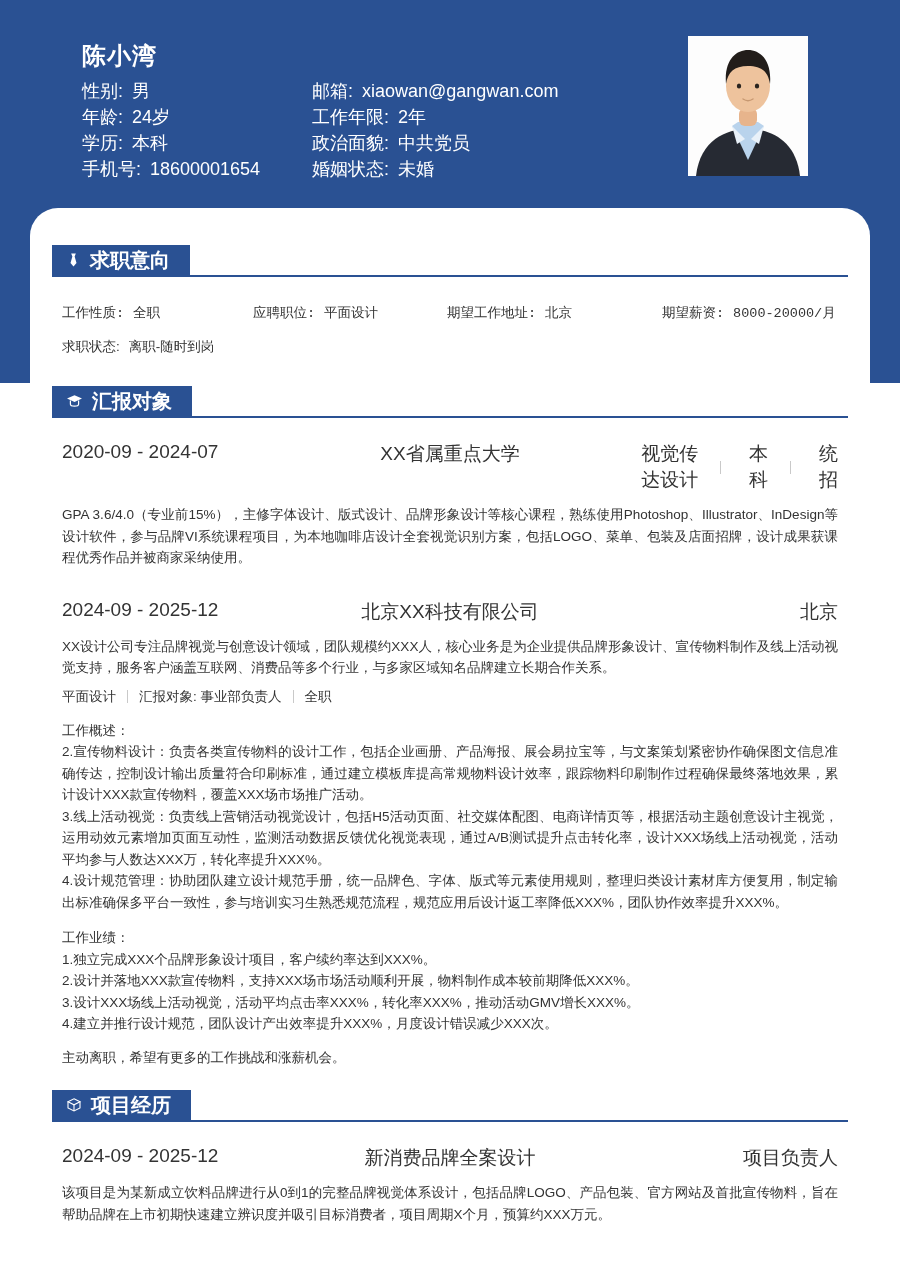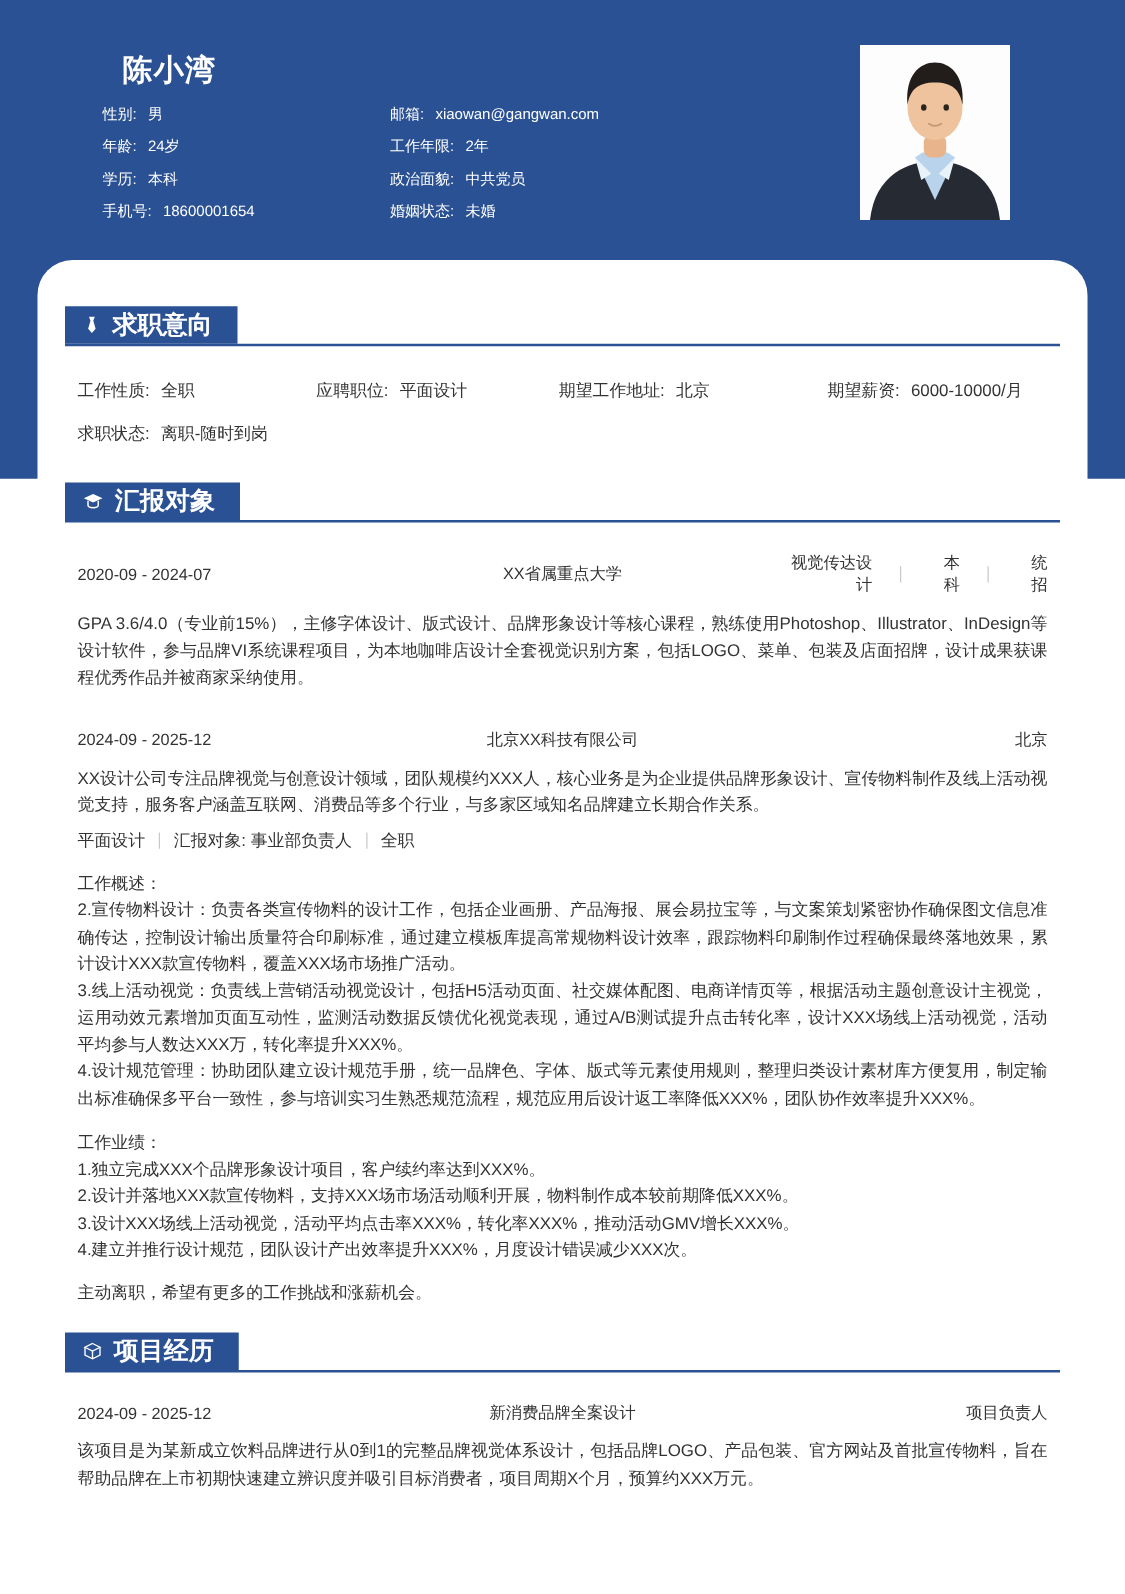--- a/index.html
+++ b/index.html
@@ -6,39 +6,39 @@
     --primary:#2a5193;
     --text:#333333;
     --sep:#c9c9c9;
   }
   *{margin:0;padding:0;box-sizing:border-box;}
   body{font-family:"Liberation Sans","DejaVu Sans",sans-serif;background:#fff;}
   .page{position:relative;width:900px;height:1275px;background:#ffffff;overflow:hidden;}
   .blue-bg{position:absolute;top:0;left:0;width:100%;height:383px;background:var(--primary);}
   
   .top-header{position:absolute;top:0;left:0;width:100%;height:208px;color:#fff;z-index:2;}
-  .name{position:absolute;left:82px;top:40px;font-size:24px;font-weight:bold;letter-spacing:1px;margin-left:16px;}
-  .info-grid{position:absolute;left:82px;top:83px;display:grid;grid-template-columns:230px auto;row-gap:9px;font-size:12px;line-height:17px;}
+  .name{position:absolute;left:82px;top:40px;font-size:24px;font-weight:bold;letter-spacing:1px;}
+  .info-grid{position:absolute;left:82px;top:83px;display:grid;grid-template-columns:230px auto;row-gap:9px;font-size:18px;line-height:17px;}
   .field{display:flex;}
   .field .lbl{margin-right:9px;white-space:nowrap;}
   .photo{position:absolute;left:688px;top:36px;width:120px;height:140px;display:block;}
   
   .card{position:absolute;top:208px;left:30px;right:30px;bottom:0;background:#fff;border-radius:28px 28px 0 0;padding:0 22px;z-index:1;overflow:hidden;}
   
   .section{margin-top:30px;}
   .section.first{margin-top:37px;}
   .sec-head{border-bottom:2px solid var(--primary);line-height:0;}
   .sec-badge{display:inline-flex;align-items:center;gap:9px;background:var(--primary);color:#fff;font-weight:bold;font-size:20px;line-height:30px;height:30px;padding:0 20px 0 14px;}
   .sec-badge svg{display:block;}
   .sec-body{padding:0 10px;color:var(--text);font-size:13.5px;}
   
-  .ji-grid{display:grid;grid-template-columns:191px 194px 215px 1fr;margin-top:27px;}
+  .ji-grid{display:grid;grid-template-columns:191px 194px 215px 1fr;margin-top:27px;font-family:Liberation Mono, monospace;}
   .ji-row2{margin-top:16px;}
   
-  .row3{display:flex;align-items:center;margin-top:23px;font-size:13px;color:var(--text);}
+  .row3{display:flex;align-items:flex-start;margin-top:23px;font-size:19px;color:var(--text);}
   .row3 .l{flex:1;text-align:left;}
   .row3 .c{flex:1.6;text-align:center;white-space:nowrap;}
   .row3 .r{flex:1;text-align:right;}
   .inline-group{display:inline-flex;align-items:center;gap:22px;}
   .bar{display:inline-block;width:1px;height:13px;background:var(--sep);}
   
   .para{margin-top:11px;line-height:21.5px;text-align:justify;}
   .pos-line{margin-top:9px;display:flex;align-items:center;gap:11px;}
   .block{margin-top:14px;line-height:21.5px;text-align:justify;}
   .block div{text-align:justify;}
@@ -123,21 +123,21 @@
           <div class="field">
             <span class="lbl">应聘职位:</span>
             <span class="val">平面设计</span>
           </div>
           <div class="field">
             <span class="lbl">期望工作地址:</span>
             <span class="val">北京</span>
           </div>
           <div class="field">
             <span class="lbl">期望薪资:</span>
-            <span class="val">6000-10000/月</span>
+            <span class="val">8000-20000/月</span>
           </div>
         </div>
         <div class="ji-row2 field">
           <span class="lbl">求职状态:</span>
           <span class="val">离职-随时到岗</span>
         </div>
       </div>
     </section>
 
     <section class="section">

